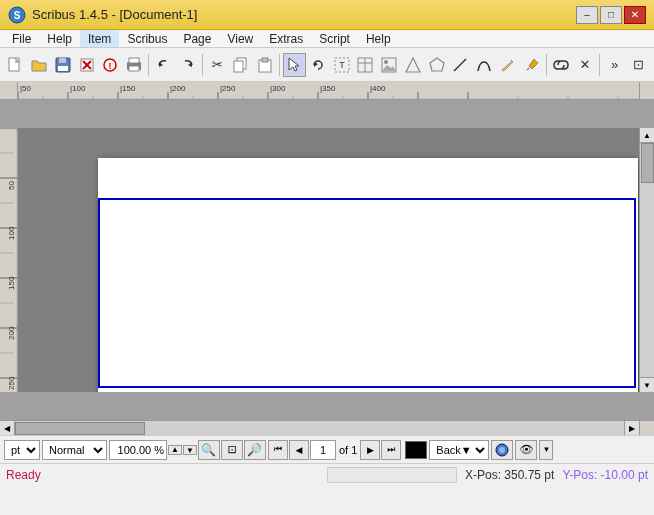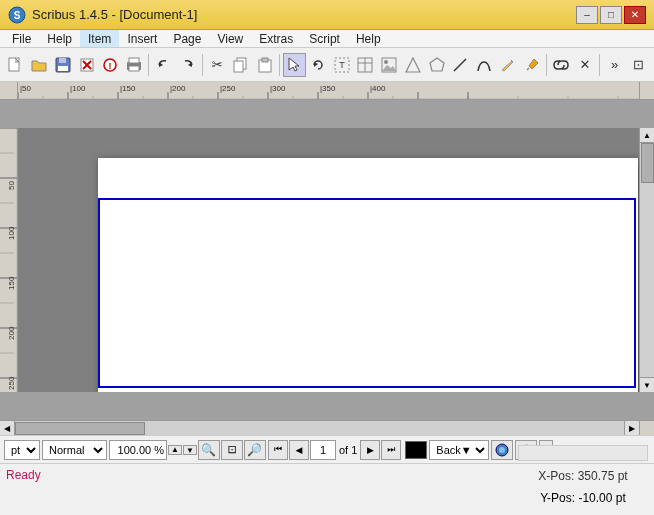--- a/index.html
+++ b/index.html
@@ -133,21 +133,21 @@
     <div class="win-btn">–</div>
     <div class="win-btn">□</div>
     <div class="win-btn close">✕</div>
   </div>
 </div>
 
 <div id="menu-bar">
   <div class="menu-item">File</div>
   <div class="menu-item">Help</div>
   <div class="menu-item active">Item</div>
-  <div class="menu-item">Insert</div>
+  <div class="menu-item">Scribus</div>
   <div class="menu-item">Page</div>
   <div class="menu-item">View</div>
   <div class="menu-item">Extras</div>
   <div class="menu-item">Script</div>
   <div class="menu-item">Help</div>
 </div>
 
 <div id="toolbar">
 
   <div class="tb-btn" title="New">
@@ -438,18 +438,18 @@
         <circle cx="8" cy="8" r="3" fill="#80c0f0"></circle>
       </svg>
   </div>
   <div style="width:22px; height:20px; border:1px solid #999; background:#e8e8e8; display:flex; align-items:center; justify-content:center; font-size:11px; cursor:pointer;">👁</div>
 
   <div style="width:14px; height:20px; border:1px solid #999; background:#e8e8e8; display:flex; align-items:center; justify-content:center; font-size:8px; cursor:pointer;">▼</div>
 </div>
 
 <div id="status-bar" style="background:#f0f0f0; height:22px; border-top:1px solid #ccc; display:flex; align-items:center; padding:0 6px; justify-content:space-between;">
   <span style="font-size:12px; color:#be185d;">Ready</span>
-  <div style="display:flex; gap:8px; align-items:center;flex-direction:column;">
+  <div style="display:flex; gap:8px; align-items:center;">
     <div style="width:130px; height:16px; background:#e8e8e8; border:1px solid #ccc;"></div>
     <span style="font-size:12px; color:#333;">X-Pos: 350.75 pt</span>
-    <span style="font-size:12px; color:#000000;">Y-Pos: -10.00 pt</span>
+    <span style="font-size:12px; color:#8b5cf6;">Y-Pos: -10.00 pt</span>
   </div>
 </div>
 
 </body></html>

